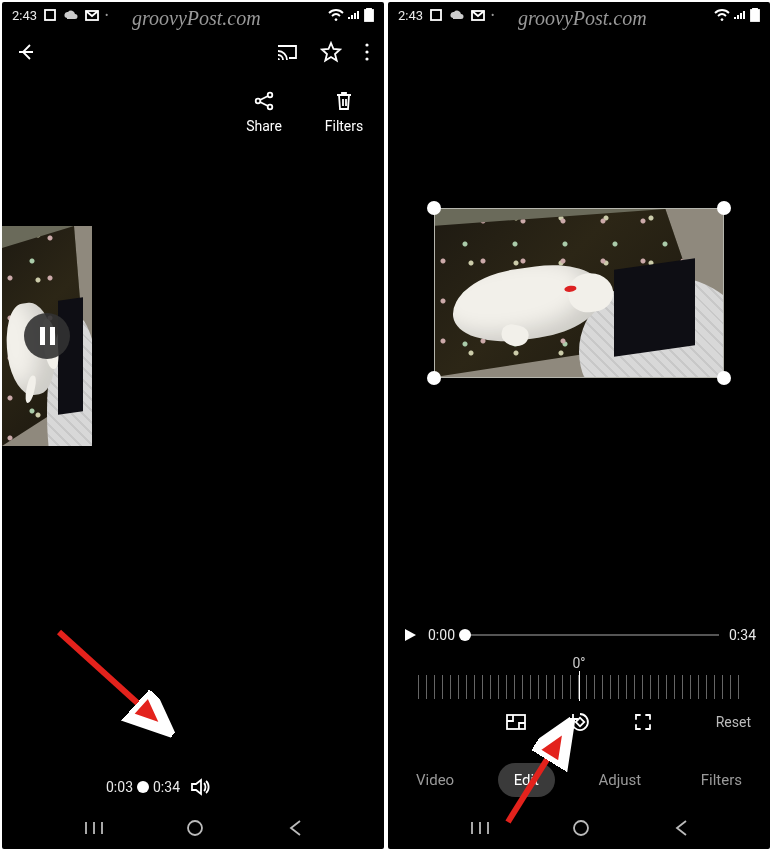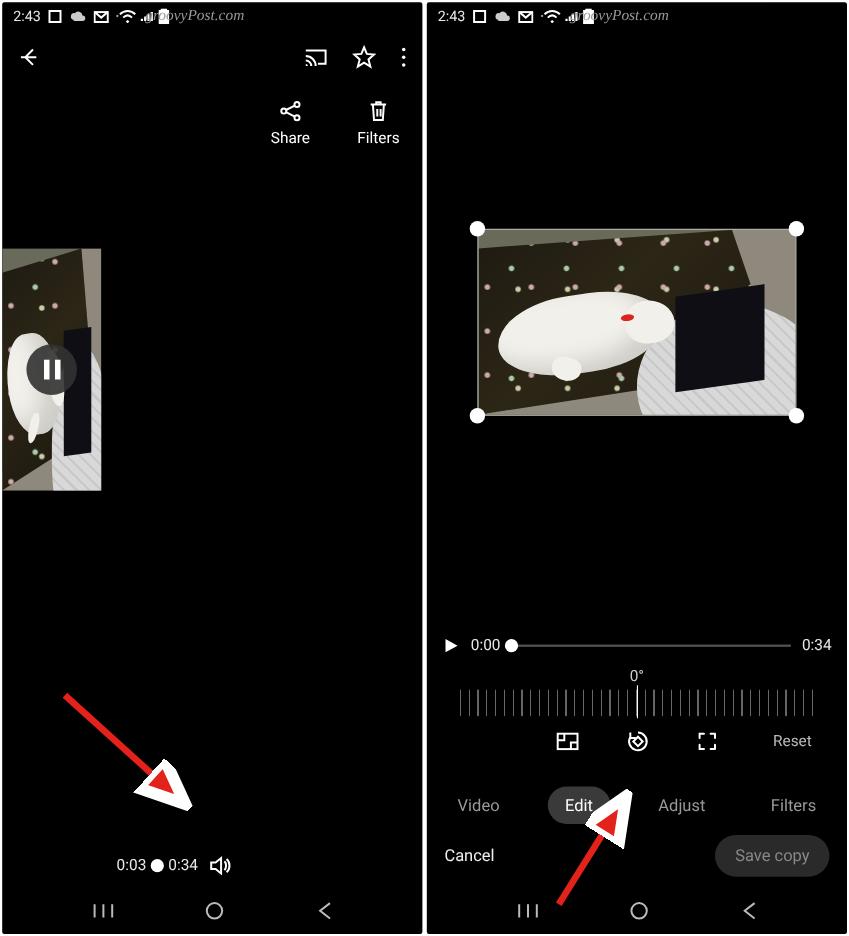--- a/index.html
+++ b/index.html
@@ -19,27 +19,28 @@
     display: flex;
     flex-direction: column;
     color: #fff;
     overflow: hidden;
     border-radius: 2px;
   }
   .status-bar {
     height: 26px;
     display: flex;
     align-items: center;
+    justify-content: space-between;
     padding: 0 10px;
     font-size: 13px;
     color: #e8e8e8;
   }
   .status-left { display: flex; align-items: center; gap: 6px; }
   .status-right { display: flex; align-items: center; gap: 3px; }
-  .watermark { color: #999; font-size: 14px; font-style: italic; font-family: Georgia, serif; }
+  .watermark { color: #999; font-size: 20px; font-style: italic; font-family: Georgia, serif; }
   .app-bar {
     height: 48px;
     display: flex;
     align-items: center;
     justify-content: space-between;
     padding: 0 14px;
   }
   .app-bar-right { display: flex; align-items: center; gap: 22px; }
   .icon { display: inline-flex; align-items: center; justify-content: center; }
   .video-area {
@@ -177,21 +178,21 @@
   }
   .tool-row {
     display:flex;
     justify-content:center;
     align-items:center;
     gap:42px;
     color:#ccc;
     padding:12px 0;
     position:relative;
   }
-  .reset { position:absolute; right:32px; color:#bbb; font-size:14px; }
+  .reset { position:absolute; right:19px; color:#bbb; font-size:14px; }
   .rotation-label { text-align:center; font-size:14px; color:#ccc; }
   .ticks {
     height:24px;
     margin:4px 30px 0 30px;
     background: repeating-linear-gradient(90deg,#666 0 1px, transparent 1px 8px);
     position:relative;
   }
   .ticks::after {
     content:"";
     position:absolute;
@@ -476,24 +477,20 @@
     <span class="reset">Reset</span>
   </div>
 
   <div class="tab-row">
     <span class="tab">Video</span>
     <span class="tab active">Edit</span>
     <span class="tab">Adjust</span>
     <span class="tab">Filters</span>
   </div>
 
-  <div class="footer-row">
-    <span style="color:#eee">Cancel</span>
-    <span class="save-copy">Save copy</span>
-  </div>
 
   <svg class="arrow-anno" width="140" height="120" style="left:100px; bottom:22px;">
     <defs>
         <marker id="ah2" markerWidth="8" markerHeight="8" refX="6" refY="3" orient="auto">
           <path d="M0 0l7 3-7 3z" fill="#e3221c"></path>
         </marker>
       </defs>
     <line x1="20" y1="115" x2="78" y2="22" stroke="#e3221c" stroke-width="6" marker-end="url(#ah2)"></line>
   </svg>
 

